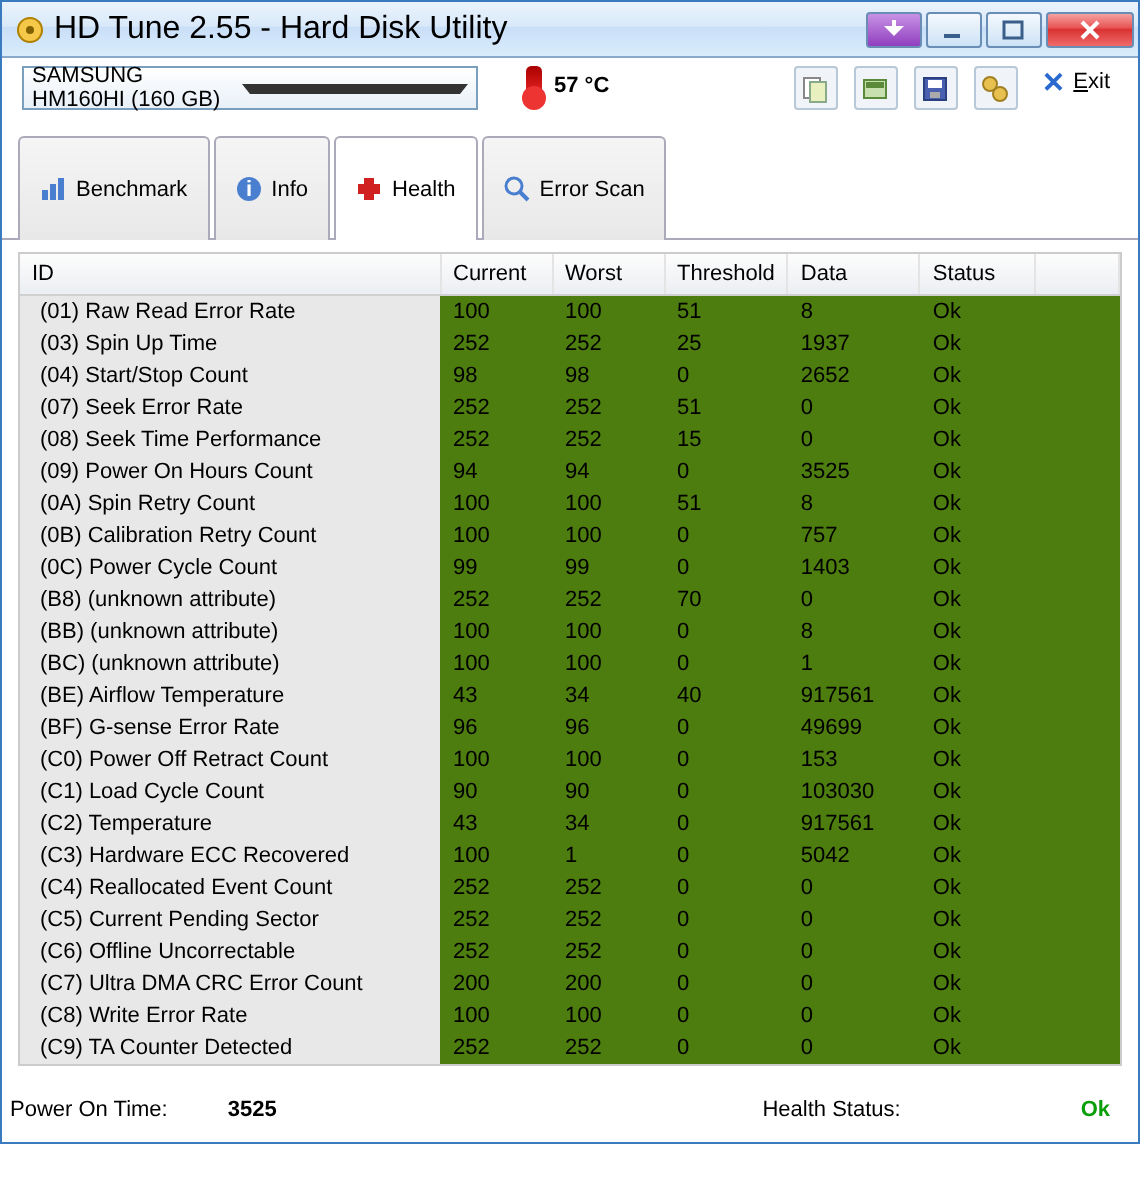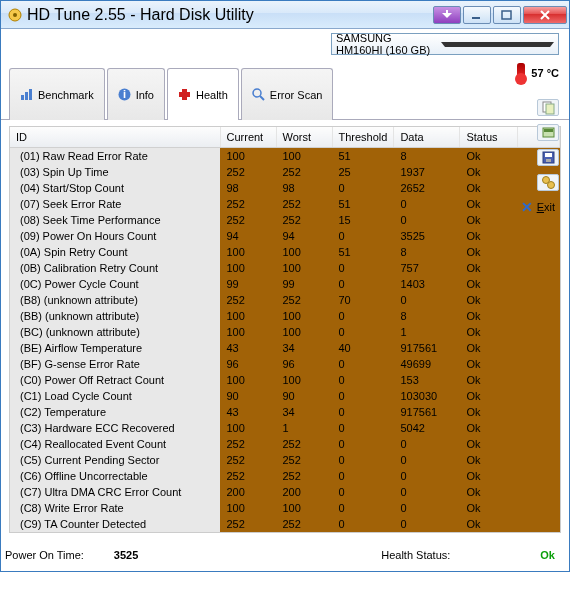--- a/index.html
+++ b/index.html
@@ -7,38 +7,38 @@
   .window { width: 570px; border: 1px solid #3a7bbf; background: #fff; }
   .titlebar { height: 28px; background: linear-gradient(#eaf3fc, #d9e9fa 45%, #c9dff7 46%, #d9ecfc); display: flex; align-items: center; padding: 0 2px 0 6px; border-bottom: 1px solid #8aa8cc; }
   .titlebar .icon { width: 16px; height: 16px; margin-right: 4px; display: flex; align-items: center; justify-content: center; }
   .titlebar .title { flex: 1; color: #000; font-size: 16px; }
   .winbtns { display: flex; gap: 2px; }
   .winbtn { width: 28px; height: 18px; border: 1px solid #6a8db5; border-radius: 2px; display: flex; align-items: center; justify-content: center; font-weight: bold; cursor: pointer; }
   .winbtn.min { background: linear-gradient(#f5f9fd,#cde2f6); color:#3a5f8a; }
   .winbtn.max { background: linear-gradient(#f5f9fd,#cde2f6); color:#3a5f8a; }
   .winbtn.close { background: linear-gradient(#f6a1a1,#e65050 45%,#d83030 46%,#f06a6a); color:#fff; width:44px; }
   .winbtn.extra { background: linear-gradient(#c892e4,#8f3fbf); color:#fff; width:28px; }
-  .toolbar { height: 36px; display: flex; align-items: flex-end; padding: 4px 10px; gap: 8px; flex-direction: column; }
+  .toolbar { height: 36px; display: flex; align-items: flex-start; padding: 4px 10px; gap: 8px; }
   .drive-select { width: 228px; height: 22px; border: 1px solid #7a9fbf; background: linear-gradient(#fff,#e8f0f8); display: flex; align-items: center; padding: 0 4px; cursor: pointer; }
   .drive-select span { flex: 1; }
   .chev { width:0;height:0;border-left:4px solid transparent;border-right:4px solid transparent;border-top:5px solid #333; }
-  .temp { display: flex; align-items: center; gap: 6px; margin-left: 32px; font-weight: bold; }
+  .temp { display: flex; align-items: center; gap: 6px; margin-left: 16px; font-weight: bold; }
   .temp-icon { width:8px; height:20px; background: linear-gradient(#a00,#f33); border-radius: 4px 4px 6px 6px; position:relative; }
   .temp-icon::after { content:''; position:absolute; bottom:-2px; left:-2px; width:12px; height:12px; background:#e33; border-radius:50%; }
   .spacer { flex: 1; }
   .tbtn { width:22px; height:22px; border:1px solid #b8c8d8; background:#f0f4f8; display:flex; align-items:center; justify-content:center; cursor:pointer; border-radius:2px; }
   .exit { display:flex; align-items:center; gap:4px; cursor:pointer; padding:0 4px; }
   .exit .x { color:#2a6ad0; font-weight:bold; font-size:14px; }
   .exit .lbl::first-letter { text-decoration: underline; }
   .tabs { display:flex; padding: 2px 8px 0 8px; border-bottom:1px solid #aab; gap:2px; }
   .tab { padding:19px 10px; border:1px solid #aab; border-bottom:none; background:linear-gradient(#f5f5f5,#e8e8e8); border-radius:3px 3px 0 0; display:flex; align-items:center; gap:5px; cursor:pointer; position:relative; top:1px; }
   .tab.active { background:#fff; z-index:2; }
   .tab-icon { width:13px; height:13px; display:inline-block; }
   .content { padding: 6px 8px 8px 8px; }
-  .panel { border:1px solid #ccc; background:#a16207; }
+  .panel { border:1px solid #ccc; background:#4d7c0f; }
   .table { width:100%; border-collapse:collapse; }
   .table th { text-align:left; padding:4px 6px; background:linear-gradient(#fdfdfd,#ebeef2); border-bottom:1px solid #d0d0d0; border-right:1px solid #e4e4e4; font-weight:normal; cursor:pointer; }
   .table td { padding:2px 6px; border-right:1px solid transparent; }
   .hl td { background:#ffff33 !important; }
   .id-col { width:210px; }
   .id-cell { background:#e8e8e8; padding-left:10px !important; }
   .hl .id-cell { background:#ffff33 !important; }
   .footer { display:flex; padding:8px 14px 10px 4px; align-items:center; }
   .footer .lbl { margin-right:30px; }
   .footer .v1 { font-weight:bold; }

